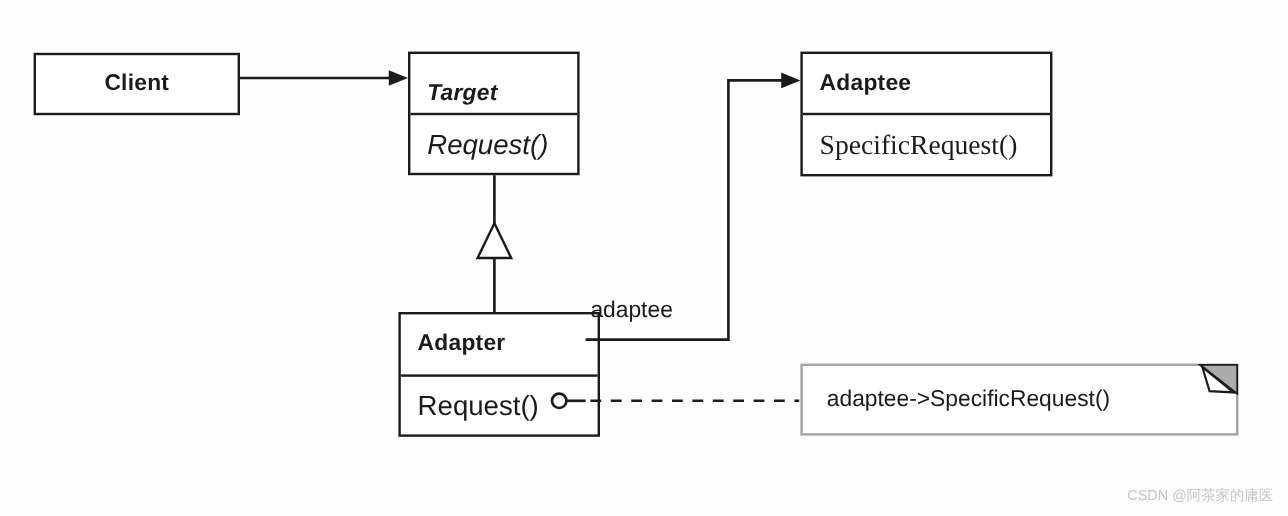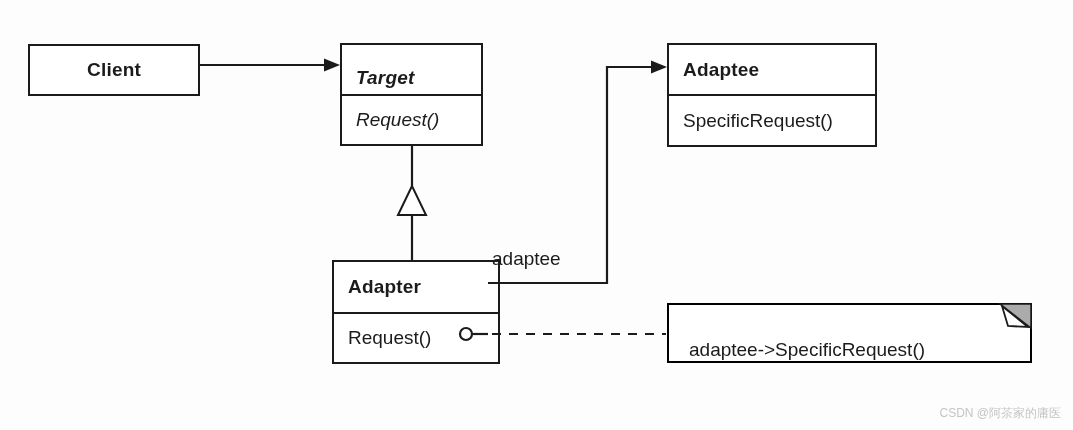--- a/index.html
+++ b/index.html
@@ -29,52 +29,52 @@
     display: flex;
     align-items: center;
     box-sizing: border-box;
     padding-left: 14px;
     color: #1b1b1b;
   }
   .compartment.divided { border-bottom: 2px solid #1b1b1b; }
   .compartment.centered { justify-content: center; padding-left: 0; }
   .class-title { font-weight: bold; font-size: 19px; letter-spacing: 0.2px; }
   .class-title.abstract { font-style: italic; margin-top: 16px; }
-  .method-label { font-size: 19px; }
+  .method-label { font-size: 23px; }
   .method-label.abstract { font-style: italic; }
 
   
   .box-client { left: 28px; top: 44px; width: 172px; height: 52px; }
   .box-client .compartment { height: 100%; text-align: center; }
 
   
   .box-target { left: 340px; top: 43px; width: 143px; height: 103px; }
   .box-target .title-comp { height: 51px; }
   .box-target .method-comp { height: 48px; }
 
   
   .box-adaptee { left: 667px; top: 43px; width: 210px; height: 104px; }
   .box-adaptee .title-comp { height: 51px; }
-  .box-adaptee .method-comp { height: 49px; }
+  .box-adaptee .method-comp { height: 49px; font-family: Liberation Serif, serif; }
 
   
   .box-adapter { left: 332px; top: 260px; width: 168px; height: 104px; }
   .box-adapter .title-comp { height: 52px; }
   .box-adapter .method-comp { height: 48px; }
 
   
   .note-box {
     position: absolute;
     left: 667px; top: 303px; width: 365px; height: 60px;
     background: #ffffff;
-    border: 2px solid #000000;
+    border: 2px solid #a3a3a3;
     box-sizing: border-box;
     z-index: 2;
     display: flex;
-    align-items: flex-end;
+    align-items: center;
     padding-left: 20px;
     font-size: 19px;
     color: #1b1b1b;
   }
 
   .role-label {
     position: absolute;
     left: 492px; top: 248px;
     font-size: 19px;
     color: #1b1b1b;

